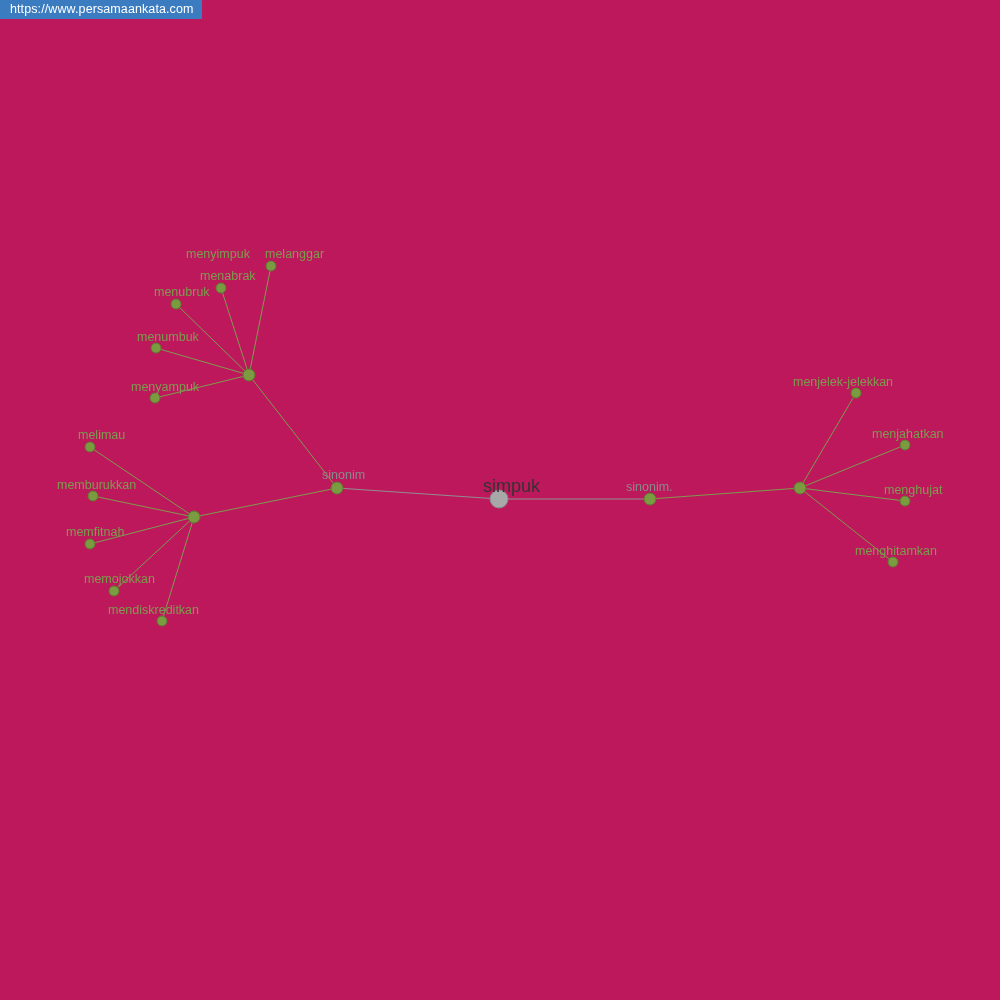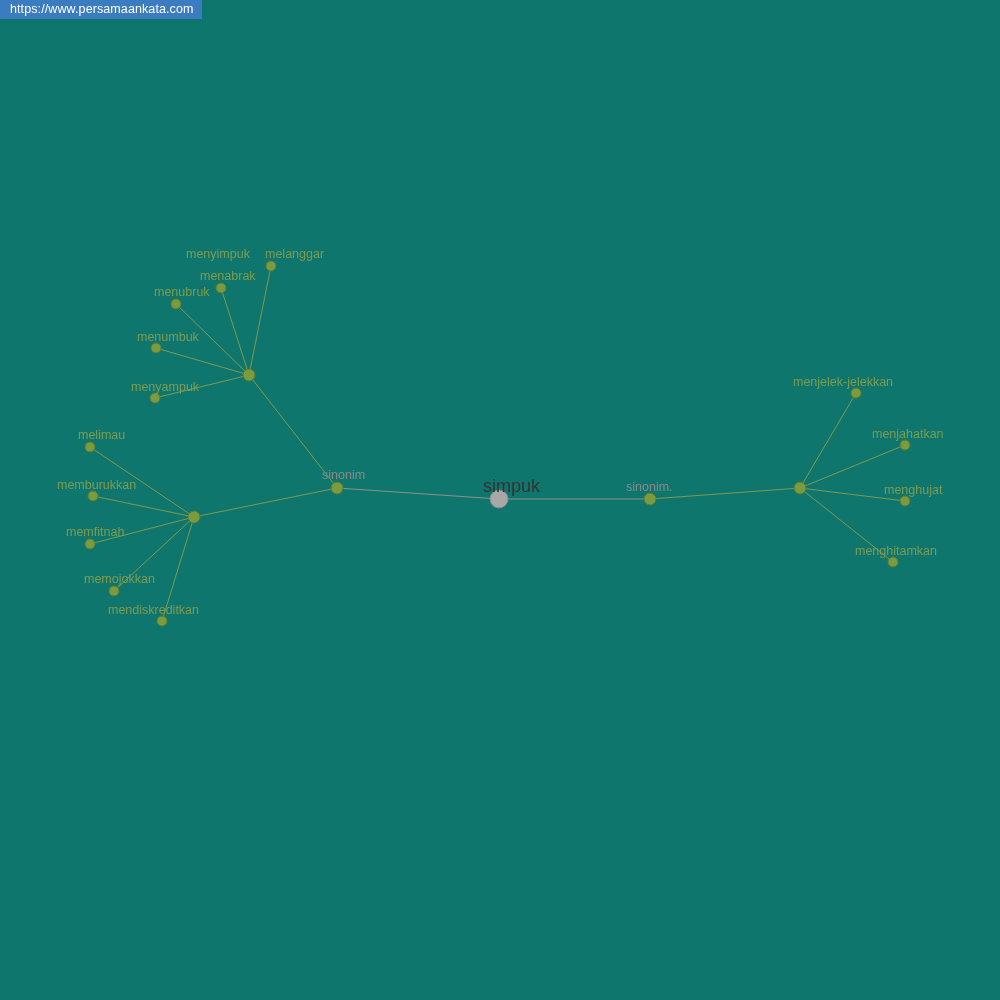--- a/index.html
+++ b/index.html
@@ -8,21 +8,21 @@
     width: 1000px;
     height: 1000px;
     background: #fcfdfa;
     font-family: "Liberation Sans", sans-serif;
     overflow: hidden;
   }
   #app {
     position: relative;
     width: 1000px;
     height: 1000px;
-    background: #0f766e;
+    background: #be185d;
   }
   #urlbar {
     position: absolute;
     left: 0;
     top: 0;
     height: 19px;
     padding: 0 8px 0 10px;
     display: flex;
     align-items: center;
     background: #3b7cc0;

